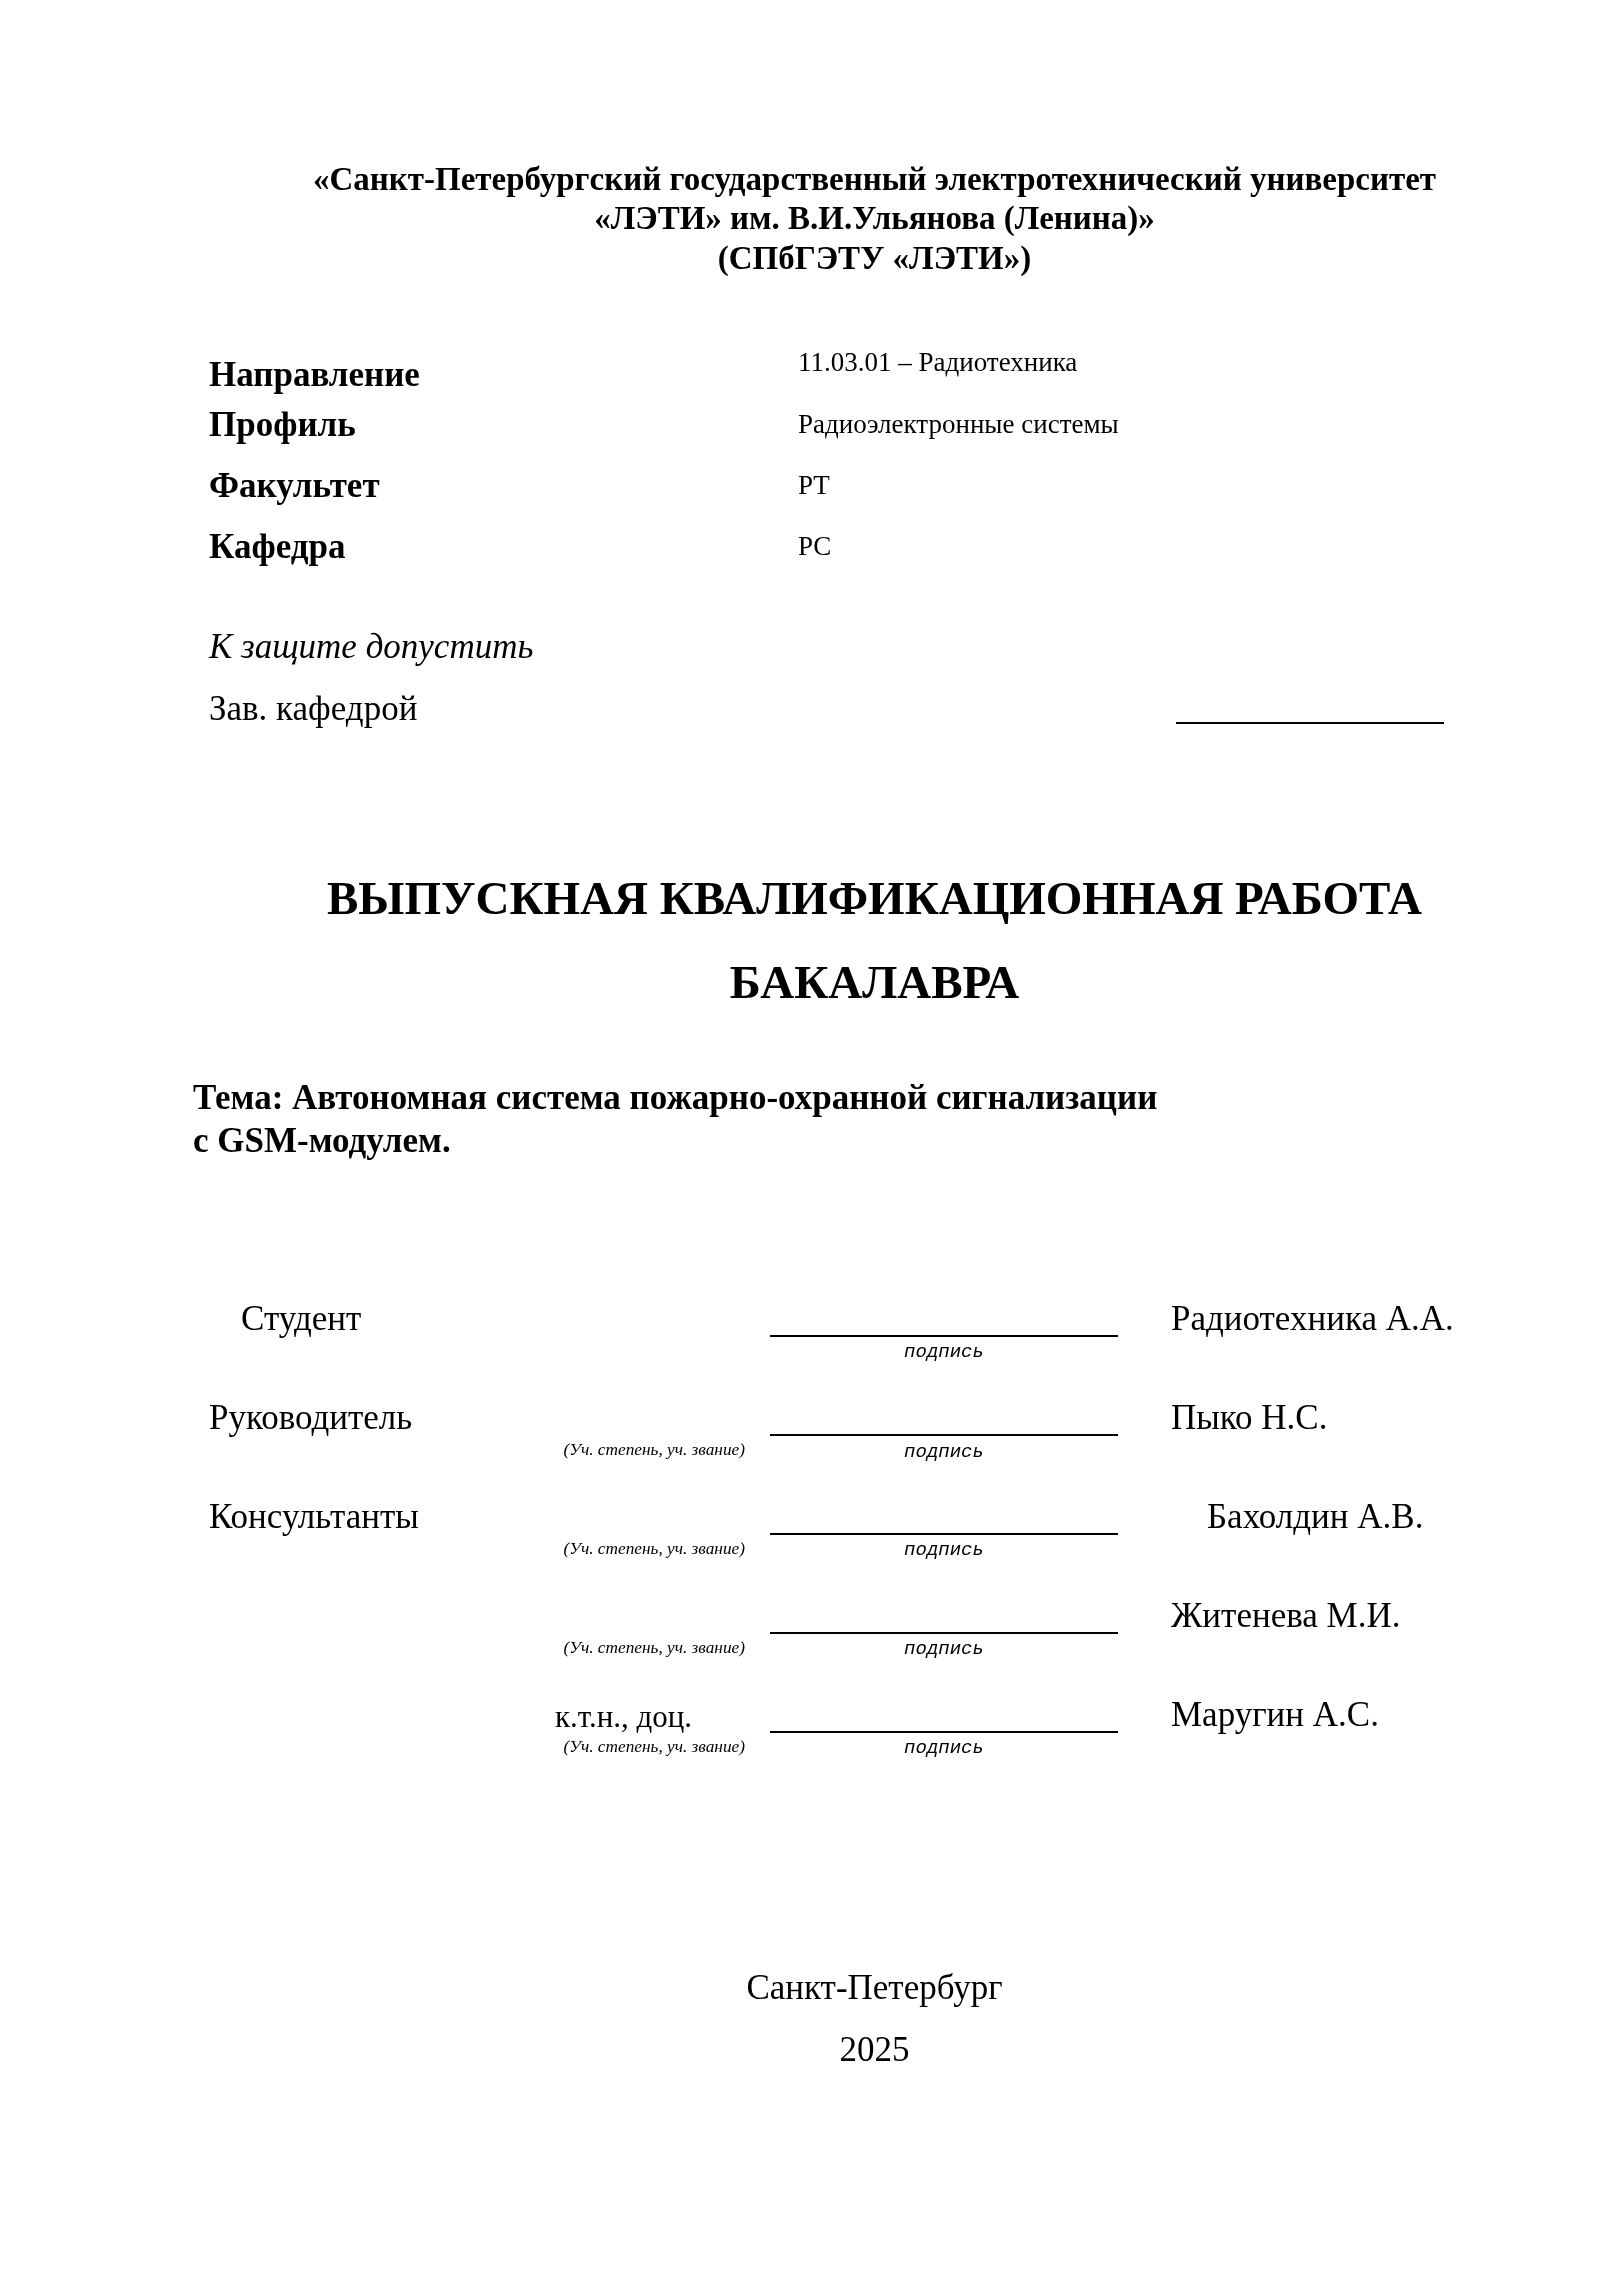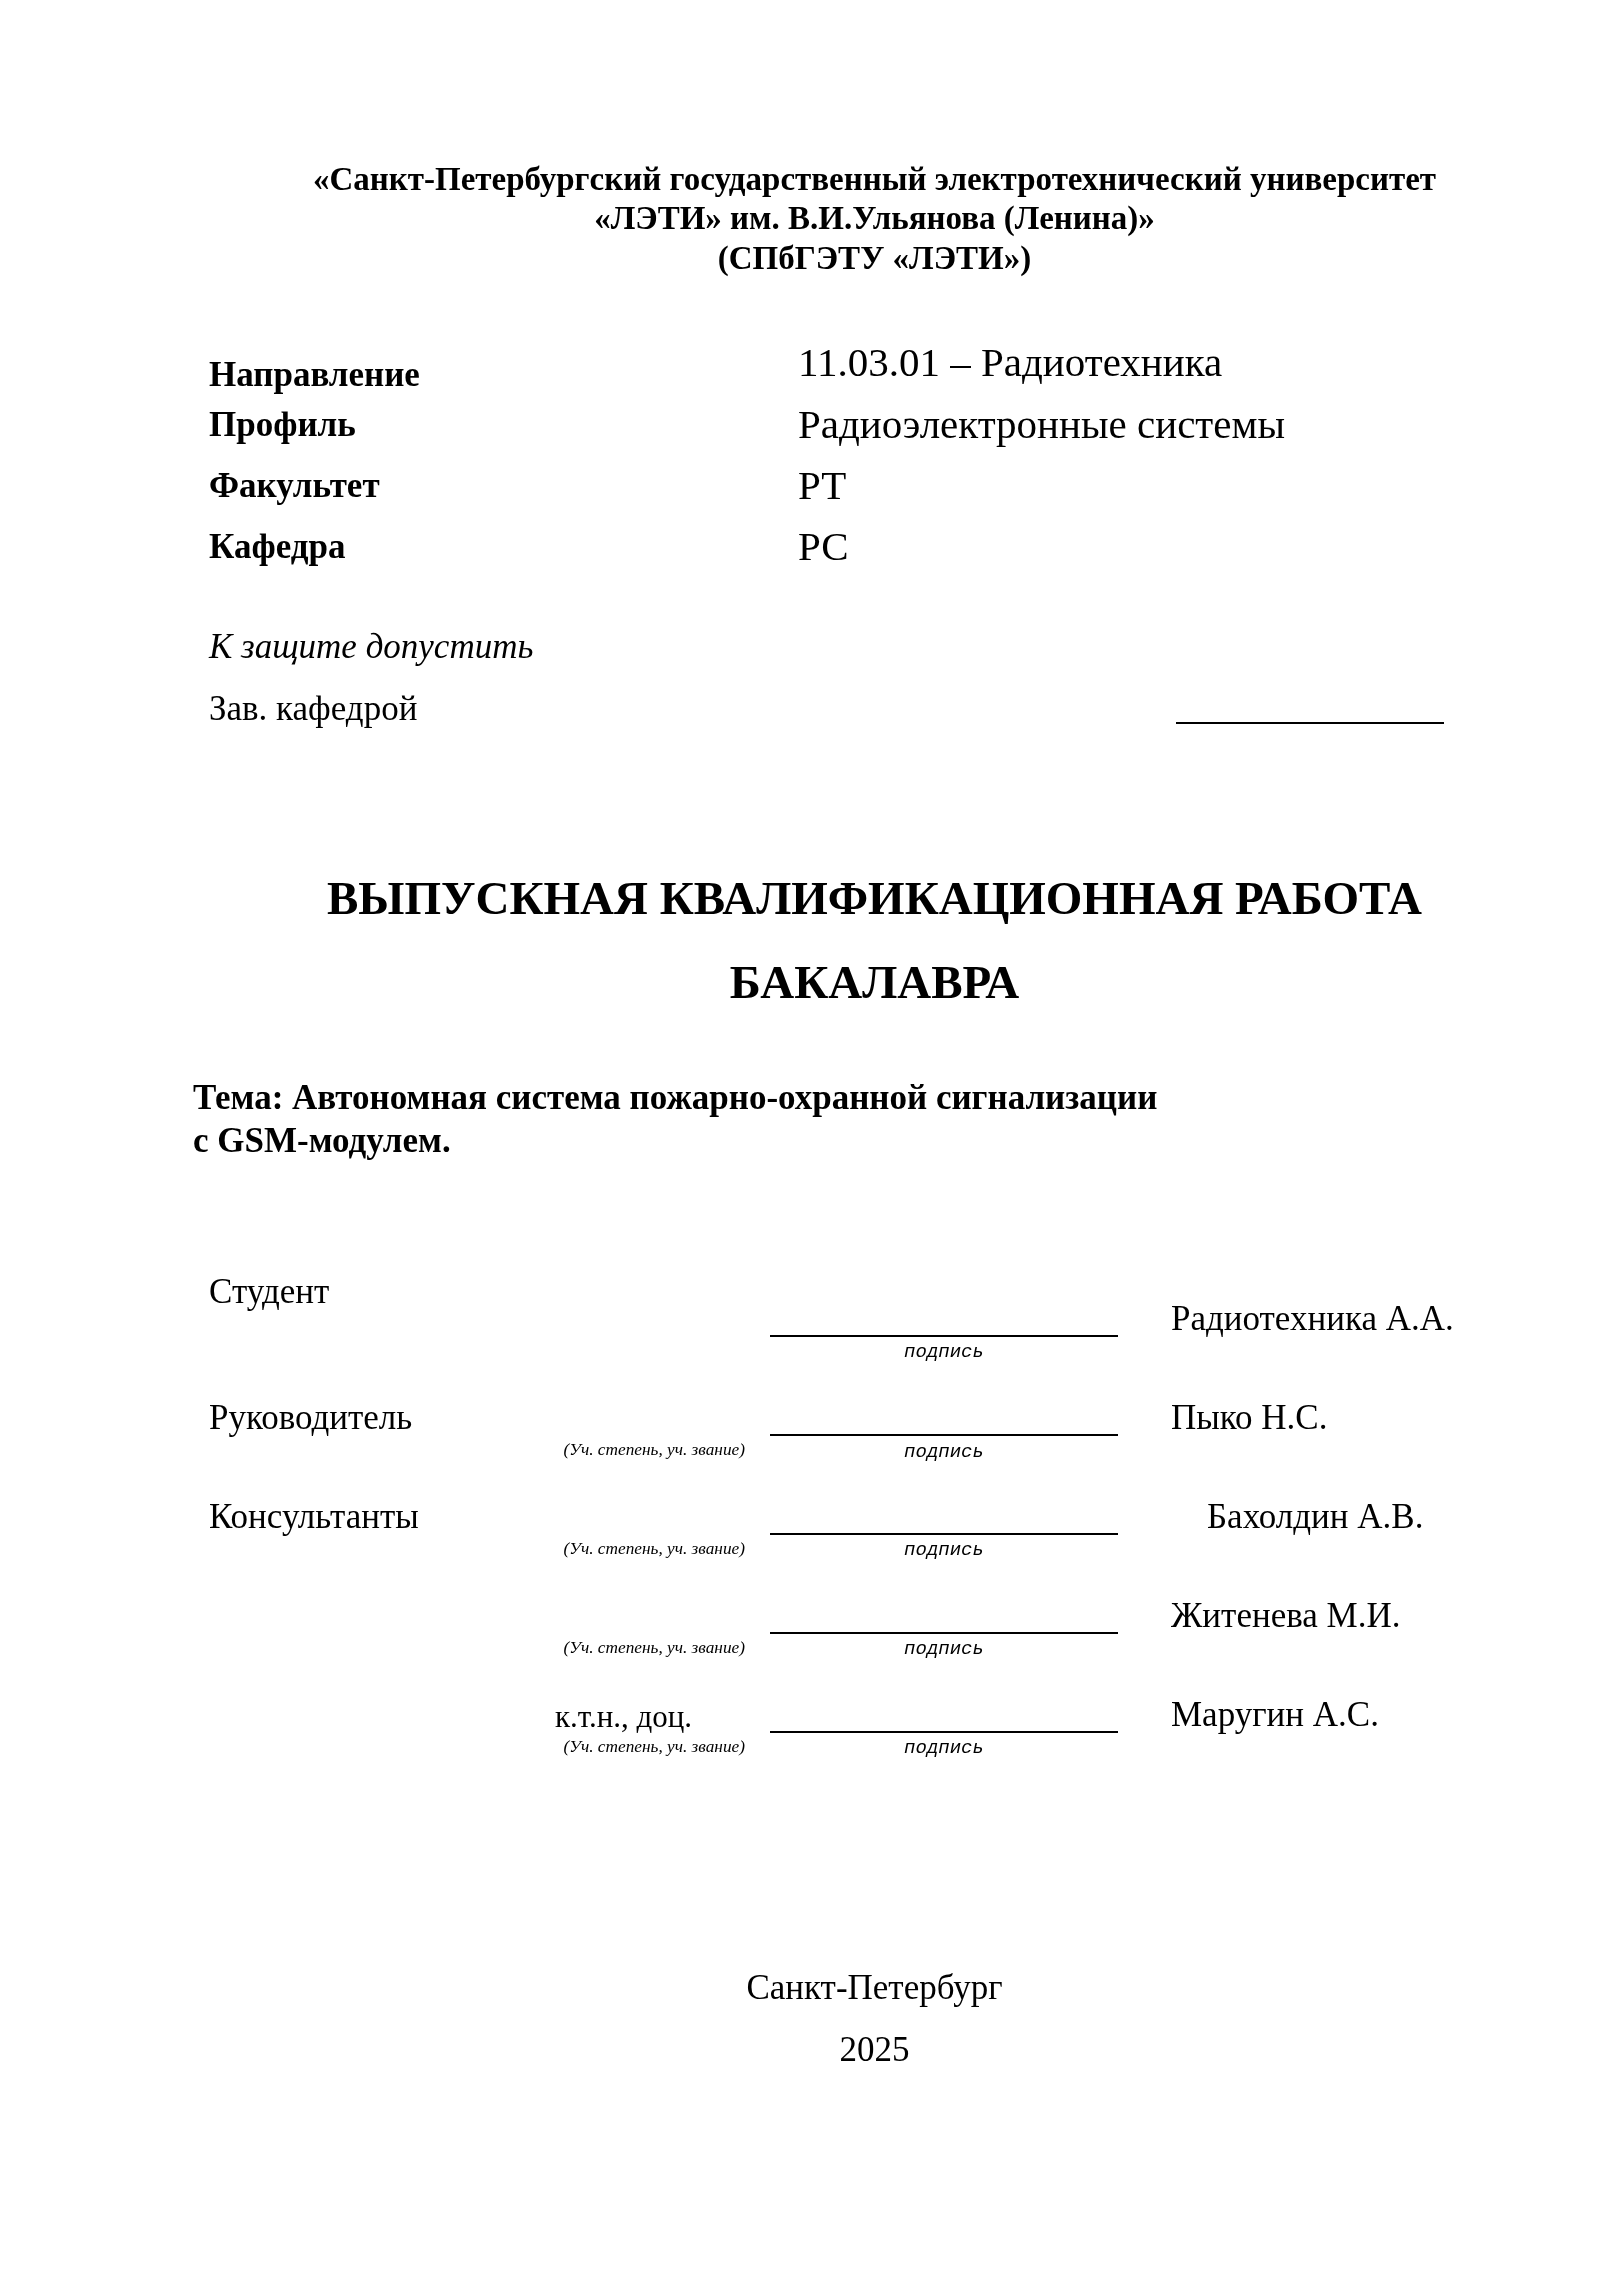--- a/index.html
+++ b/index.html
@@ -4,21 +4,21 @@
 <style>
   html, body { margin: 0; padding: 0; background: #ffffff; }
   body { width: 1623px; height: 2295px; position: relative; overflow: hidden;
          font-family: "Liberation Serif", "DejaVu Serif", serif; color: #000; }
   .abs { position: absolute; white-space: nowrap; }
   .uni { left: 0; width: 1623px; text-align: center; font-weight: bold; font-size: 33px; line-height: 39px; }
   .uni1 { top: 160px; left: 102px; width: 1623px; }
   .uni2 { top: 199px; }
   .uni3 { top: 239px; }
   .info-label { left: 209px; font-weight: bold; font-size: 35px; line-height: 41px; }
-  .info-value { left: 798px; font-size: 41px; line-height: 41px; }
+  .info-value { left: 798px; font-size: 27px; line-height: 41px; }
   .approve { left: 209px; font-size: 35px; line-height: 41px; }
   .italic { font-style: italic; }
   .sig-line-top { left: 1176px; top: 722px; width: 268px; height: 2.4px; background: #000; }
   .title { left: 0; width: 1749px; text-align: center; font-weight: bold; font-size: 47px; line-height: 55px; }
   .theme { left: 193px; font-weight: bold; font-size: 35px; line-height: 41px; }
   .role { left: 209px; font-size: 35px; line-height: 41px; }
   .person { left: 1171px; font-size: 35px; line-height: 41px; }
   .sig-line { left: 770px; width: 348px; height: 2.4px; background: #000; }
   .sig-caption { left: 770px; width: 348px; text-align: center; font-style: italic; font-size: 19px; line-height: 22px; font-family: Liberation Mono, monospace; }
   .degree-caption { left: 502px; width: 243px; text-align: right; font-style: italic; font-size: 17.3px; line-height: 20.4px; }
@@ -44,21 +44,21 @@
 <div class="abs approve italic" style="top:626px;">К защите допустить</div>
 <div class="abs approve" style="top:688px;">Зав. кафедрой</div>
 <div class="abs sig-line-top"></div>
 
 <div class="abs title" style="top:871px;">ВЫПУСКНАЯ КВАЛИФИКАЦИОННАЯ РАБОТА</div>
 <div class="abs title" style="top:955px;">БАКАЛАВРА</div>
 
 <div class="abs theme" style="top:1077px;">Тема: Автономная система пожарно-охранной сигнализации</div>
 <div class="abs theme" style="top:1120px;">с GSM-модулем.</div>
 
-<div class="abs role" style="top:1271px;">Студент</div>
+<div class="abs role" style="top:1298px;margin-left:32px;">Студент</div>
 <div class="abs sig-line" style="top:1335px;"></div>
 <div class="abs sig-caption" style="top:1341px;">подпись</div>
 <div class="abs person" style="top:1298px;">Радиотехника А.А.</div>
 
 <div class="abs role" style="top:1397px;">Руководитель</div>
 <div class="abs degree-caption" style="top:1440px;">(Уч. степень, уч. звание)</div>
 <div class="abs sig-line" style="top:1434px;"></div>
 <div class="abs sig-caption" style="top:1441px;">подпись</div>
 <div class="abs person" style="top:1397px;">Пыко Н.С.</div>
 

